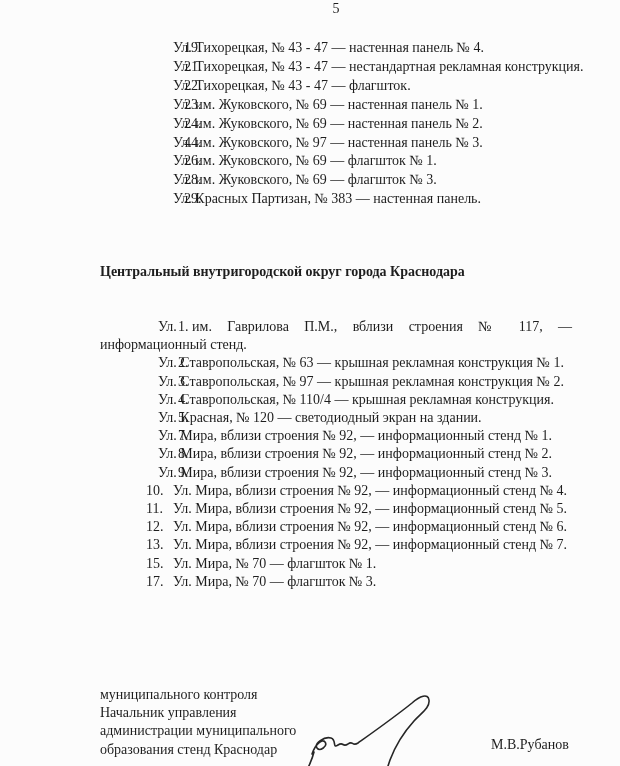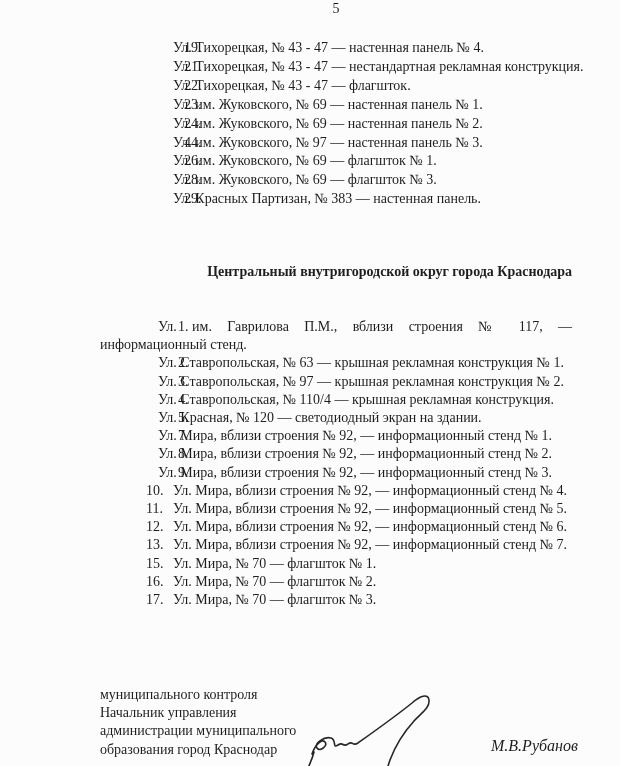--- a/index.html
+++ b/index.html
@@ -53,40 +53,39 @@
   .item.s1 .num  { width: 31px; }
   .item.s2       { text-indent: 39px; }
   .item.s2 .num  { width: 19px; }
   .item.s2.wide      { text-indent: 23px; }
   .item.s2.wide .num { width: 50px; }
   .section-heading {
     position: absolute;
     top: 263px;
     left: 0;
     width: 100%;
-    text-align: right;
+    text-align: left;
     font-size: 14px;
     font-weight: bold;
     line-height: 18px;
   }
   .signoff {
     position: absolute;
     top: 686px;
     left: 0;
     width: 270px;
     font-size: 14px;
     line-height: 18.2px;
   }
   .signoff-name {
     position: absolute;
     top: 737px;
     left: 391px;
-    font-size: 16px;
+    font-size: 14px;
     white-space: nowrap;
-    font-style: italic;
   }
   .signature {
     position: absolute;
     left: 298px;
     top: 692px;
     width: 152px;
     height: 74px;
   }
   .signature svg { display: block; width: 152px; height: 74px; }
 </style>
@@ -119,29 +118,28 @@
         <div class="item s2"><span class="num">4.</span><span class="txt">Ул. Ставропольская, № 110/4 — крышная рекламная конструкция.</span></div>
         <div class="item s2"><span class="num">5.</span><span class="txt">Ул. Красная, № 120 — светодиодный экран на здании.</span></div>
         <div class="item s2"><span class="num">7.</span><span class="txt">Ул. Мира, вблизи строения № 92, — информационный стенд № 1.</span></div>
         <div class="item s2"><span class="num">8.</span><span class="txt">Ул. Мира, вблизи строения № 92, — информационный стенд № 2.</span></div>
         <div class="item s2"><span class="num">9.</span><span class="txt">Ул. Мира, вблизи строения № 92, — информационный стенд № 3.</span></div>
         <div class="item s2 wide"><span class="num">10.</span><span class="txt">Ул. Мира, вблизи строения № 92, — информационный стенд № 4.</span></div>
         <div class="item s2 wide"><span class="num">11.</span><span class="txt">Ул. Мира, вблизи строения № 92, — информационный стенд № 5.</span></div>
         <div class="item s2 wide"><span class="num">12.</span><span class="txt">Ул. Мира, вблизи строения № 92, — информационный стенд № 6.</span></div>
         <div class="item s2 wide"><span class="num">13.</span><span class="txt">Ул. Мира, вблизи строения № 92, — информационный стенд № 7.</span></div>
         <div class="item s2 wide"><span class="num">15.</span><span class="txt">Ул. Мира, № 70 — флагшток № 1.</span></div>
-        <div class="item s2 wide"><span class="num">16.</span><span class="txt">Ул. Мира, № 70 — флагшток № 2.</span></div>
         <div class="item s2 wide"><span class="num">17.</span><span class="txt">Ул. Мира, № 70 — флагшток № 3.</span></div>
       </div>
 
     <div class="signoff">
         <div>муниципального контроля</div>
         <div>Начальник управления</div>
         <div>администрации муниципального</div>
-        <div>образования город Краснодар</div>
+        <div>образования стенд Краснодар</div>
       </div>
 
     <div class="signoff-name">М.В.Рубанов</div>
   </div>
 
   <div class="signature">
     <svg viewBox="0 0 152 74" xmlns="http://www.w3.org/2000/svg">
       <path d="M14,62
                C17,53 24,46 27,50
                C30,54 22,60 19,56

